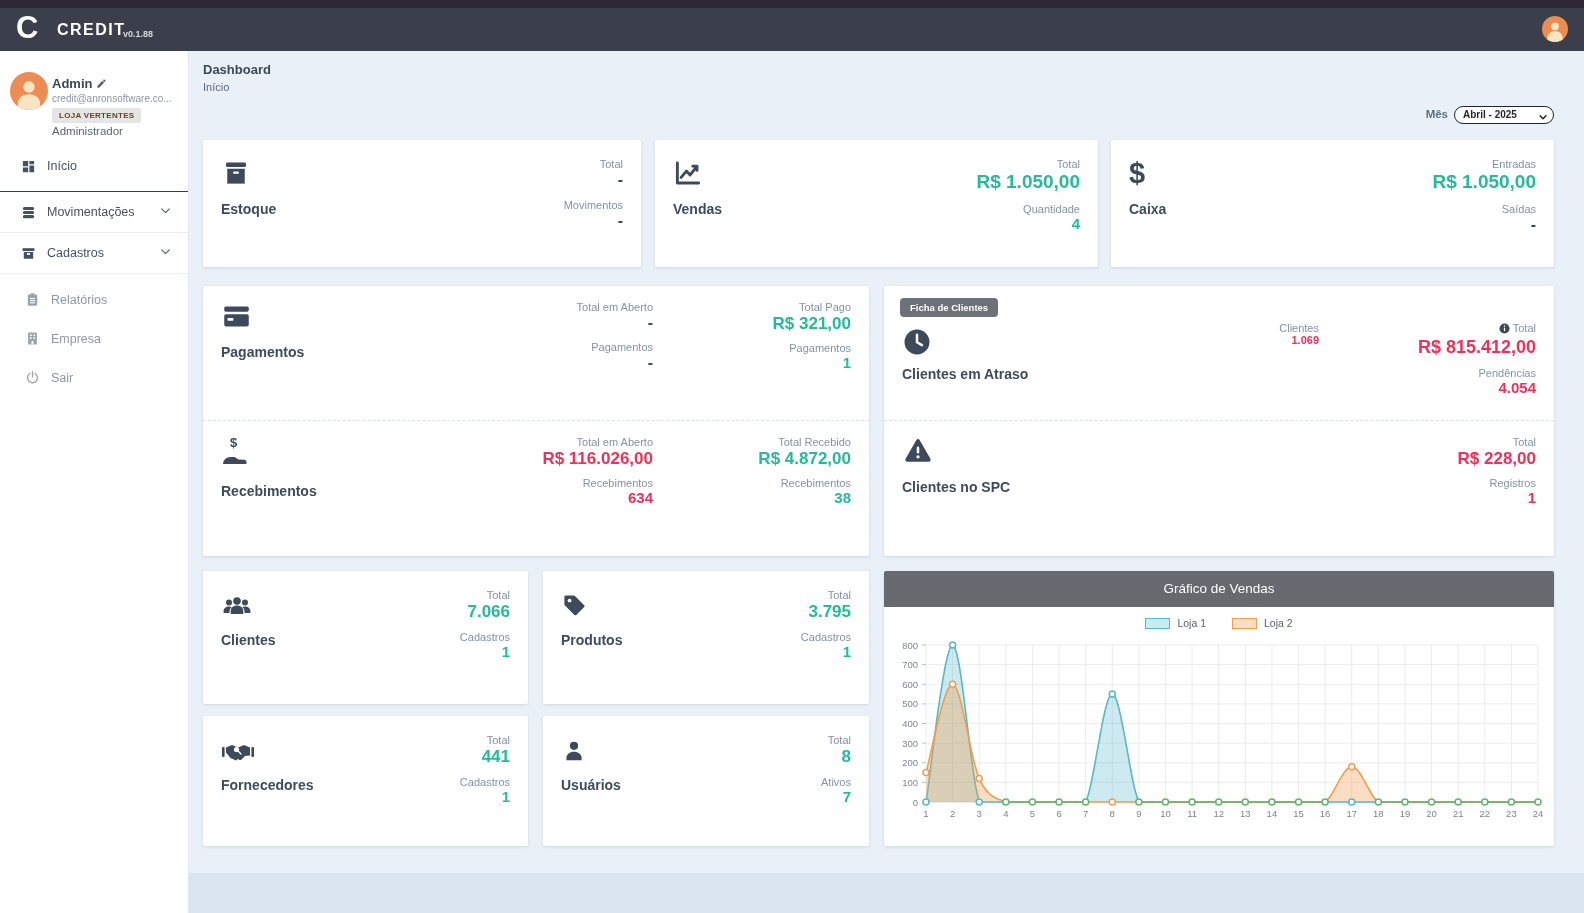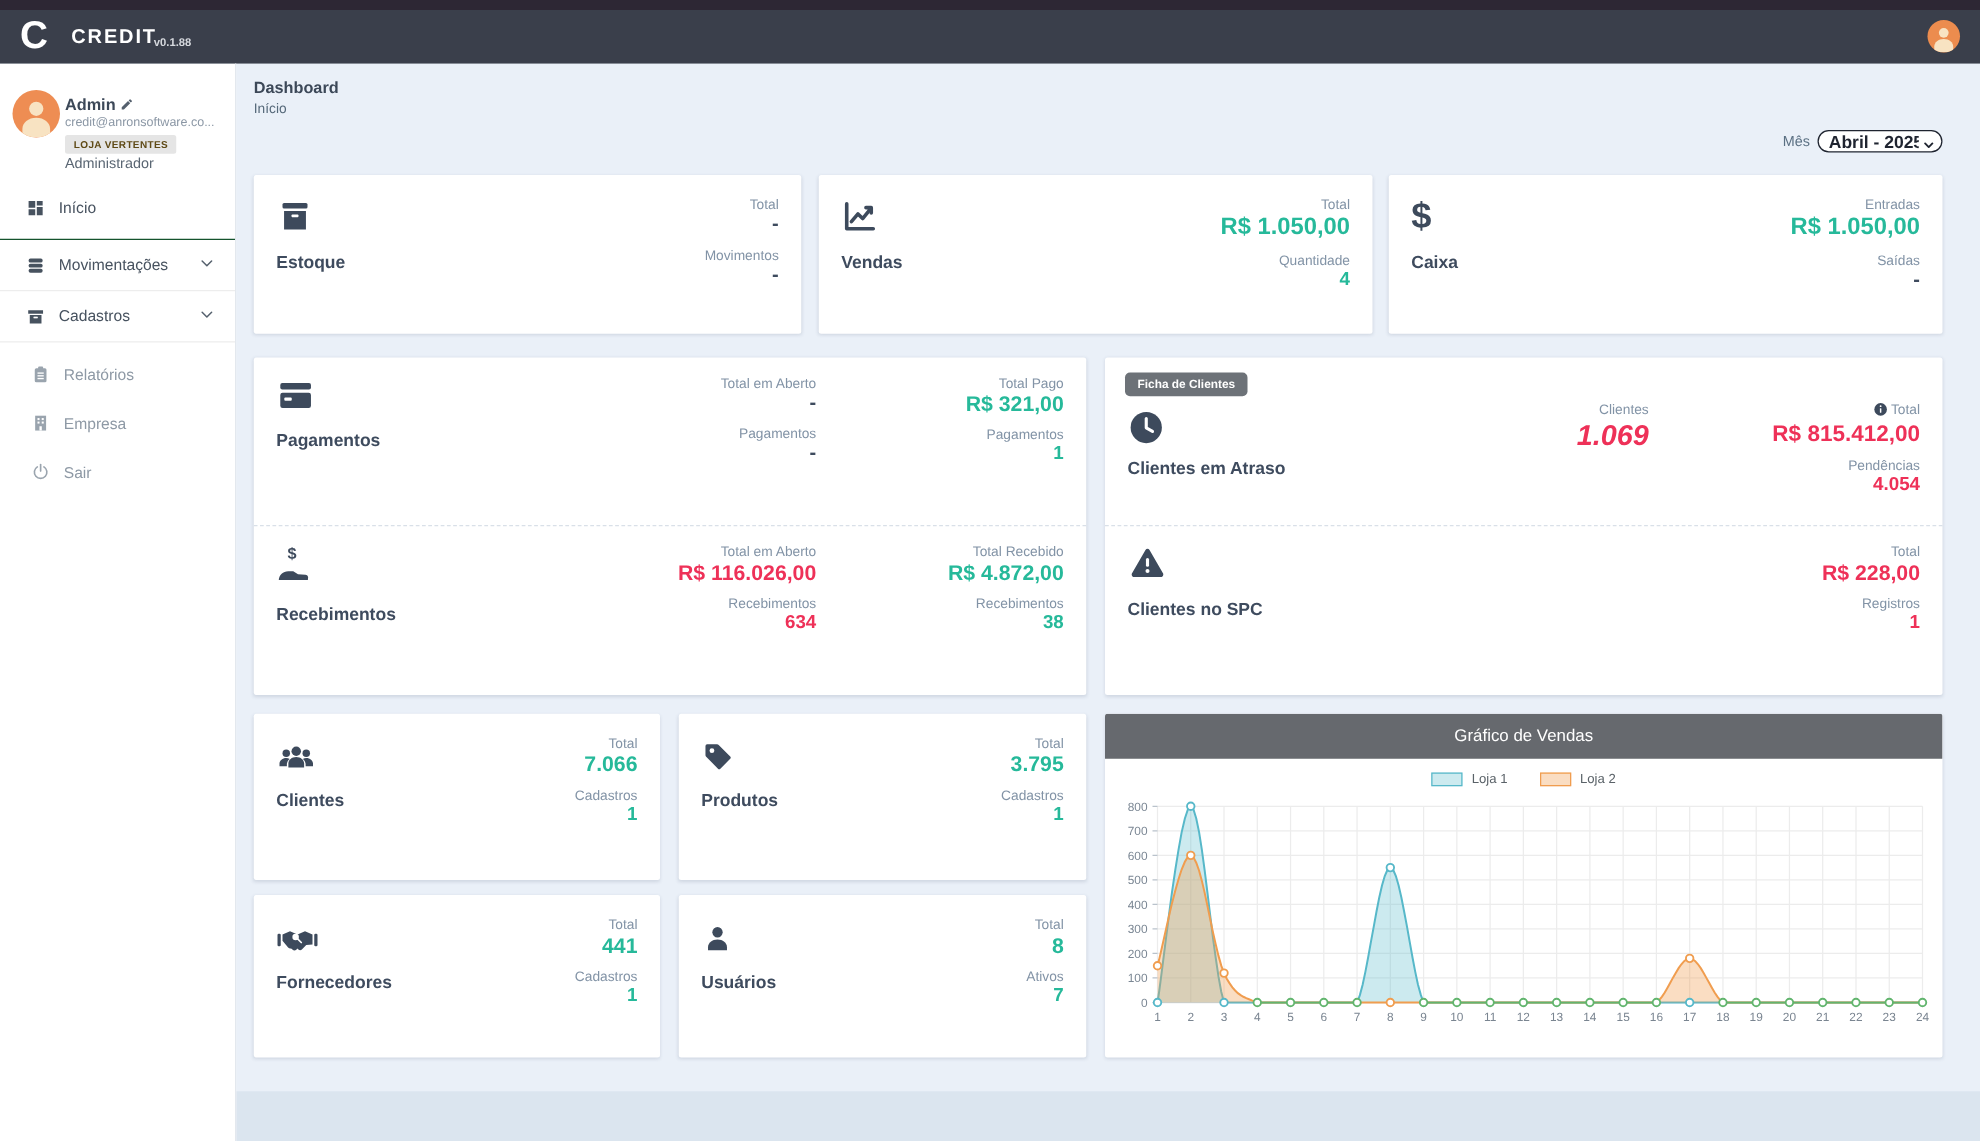--- a/index.html
+++ b/index.html
@@ -33,24 +33,24 @@
   .nav-item .chev{position:absolute;right:16px;color:#55606d;}
   .nav-gap{height:6px;}
   .nav-item.muted{color:#8e99a5;padding-left:25px;height:39px;}
   .nav-item.muted svg{color:#9aa4ae;}
   
   .main-bg{position:absolute;left:188px;top:51px;width:1396px;height:862px;background:#eaf0f8;}
   .main-footer{position:absolute;left:188px;top:873px;width:1396px;height:40px;background:#dbe5ef;}
   .crumb-title{position:absolute;left:203px;top:62px;font-size:13px;font-weight:700;color:#3c4858;}
   .crumb-sub{position:absolute;left:203px;top:81px;font-size:11px;color:#56697a;}
   .month-filter{position:absolute;top:104px;right:30px;display:flex;align-items:center;gap:6px;}
-  .month-label{font-size:11.5px;color:#5b7083;}
+  .month-label{font-size:11.5px;color:#5b7083;font-weight:bold;}
   .month-select-wrap{position:relative;}
   .month-select{appearance:none;-webkit-appearance:none;width:100px;height:18px;border:1.5px solid #1f2430;
-      border-radius:9px;background:#fff;font-family:"Liberation Sans",sans-serif;font-size:14px;
+      border-radius:9px;background:#fff;font-family:"Liberation Sans",sans-serif;font-size:10px;
       font-weight:700;color:#1f2430;padding:0 18px 0 8px;cursor:pointer;}
   .month-chev{position:absolute;right:6px;top:4px;pointer-events:none;color:#1f2430;}
   
   .card{position:absolute;background:#fff;border-radius:2px;box-shadow:0 1px 3px rgba(40,60,90,.14);z-index:2;}
   .card-flex{display:flex;justify-content:space-between;padding:18px;box-sizing:border-box;height:100%;}
   .icon-title .icon{color:#3d4a5c;height:30px;display:flex;align-items:flex-end;}
   .icon-title .title{margin-top:13px;font-size:14px;font-weight:700;color:#3e4b5e;}
   .stat{text-align:right;}
   .stat + .stat{margin-top:9px;}
   .stat-label{font-size:11px;color:#8293a6;}
@@ -344,21 +344,21 @@
               <circle cx="12" cy="12" r="10" fill="#3d4a5c"></circle>
               <path d="M12 6.2v6l4 2.3" fill="none" stroke="#fff" stroke-width="2" stroke-linecap="round" stroke-linejoin="round"></path>
             </svg>
           </div>
         <div class="title" style="margin-top:9px;">Clientes em Atraso</div>
       </div>
       <div class="sec-cols" style="margin-top:21px;">
         <div class="stat-col" style="width:200px;">
           <div class="stat">
               <div class="stat-label">Clientes</div>
-              <div class="stat-value red" style="font-size:23px;font-style:italic;">1.069</div>
+              <div class="stat-value red" style="font-size:11px;">1.069</div>
             </div>
         </div>
         <div class="stat-col" style="width:217px;">
           <div class="stat">
               <div class="stat-label"><span class="info-ico"><svg width="11" height="11" viewBox="0 0 24 24">
                     <circle cx="12" cy="12" r="11" fill="#3d4a5c"></circle>
                     <rect x="10.7" y="10" width="2.6" height="8" fill="#fff" rx="1"></rect>
                     <circle cx="12" cy="6.4" r="1.6" fill="#fff"></circle>
                   </svg></span><span>Total</span></div>
               <div class="stat-value red" style="font-size:18px;">R$ 815.412,00</div>

